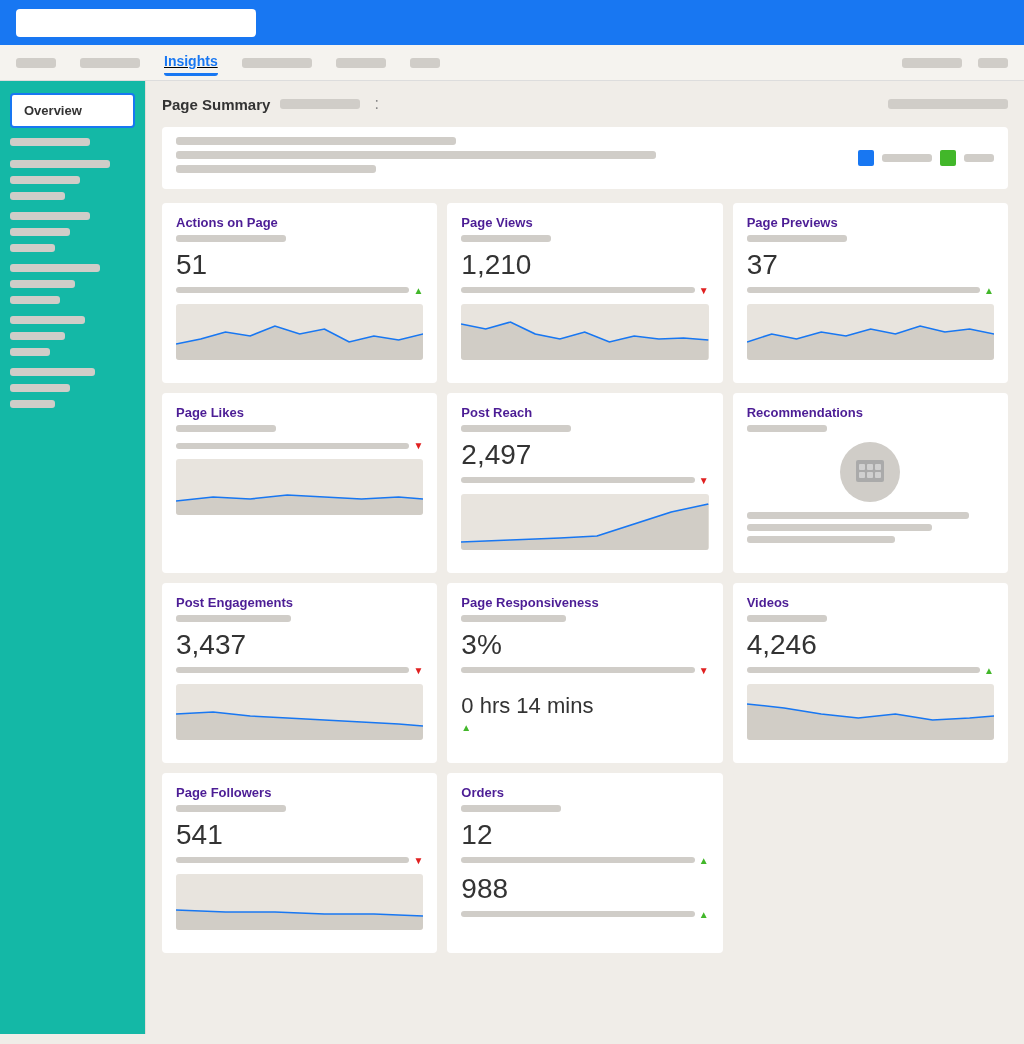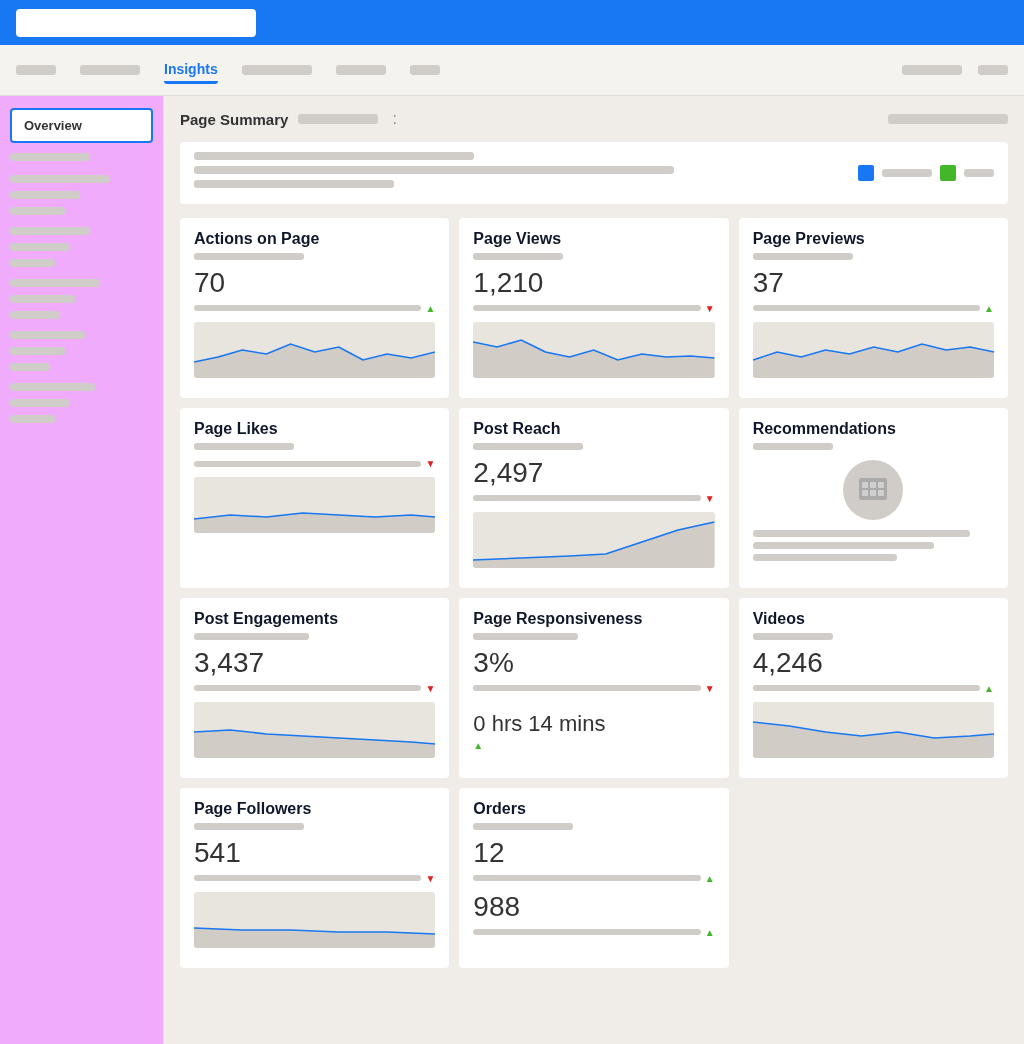--- a/index.html
+++ b/index.html
@@ -17,25 +17,26 @@
       background: white;
       border-radius: 4px;
       width: 240px;
       height: 28px;
     }
 
     
     .nav-bar {
       background: #f5f3ef;
       border-bottom: 1px solid #ddd;
-      height: 51px;
+      height: 36px;
       display: flex;
       align-items: center;
       padding: 0 16px;
       gap: 24px;
+      text-decoration: underline;
     }
     .nav-item {
       color: #888;
       font-size: 13px;
       cursor: pointer;
       padding: 4px 0;
       border-radius: 3px;
     }
     .nav-item-placeholder {
       background: #d0cdc8;
@@ -51,22 +52,22 @@
     }
 
     
     .main-layout {
       display: flex;
       min-height: calc(1044px - 91px);
     }
 
     
     .sidebar {
-      width: 164px;
-      background: #f0abfc;
+      width: 146px;
+      background: #14b8a6;
       padding: 12px 10px;
       flex-shrink: 0;
       border-right: 1px solid #e0ddd8;
     }
     .sidebar-item-overview {
       background: #fff;
       border: 2px solid #1877f2;
       border-radius: 4px;
       padding: 8px 12px;
       font-size: 13px;
@@ -156,23 +157,23 @@
       gap: 10px;
     }
 
     .stat-card {
       background: #fff;
       border-radius: 4px;
       padding: 12px 14px 8px;
       min-height: 180px;
     }
     .stat-title {
-      font-size: 16px;
+      font-size: 13px;
       font-weight: 700;
-      color: #0f172a;
+      color: #4c1d95;
       margin-bottom: 5px;
     }
     .stat-subtitle {
       background: #d0cdc8;
       height: 7px;
       border-radius: 3px;
       margin-bottom: 8px;
     }
     .stat-value {
       font-size: 28px;
@@ -285,21 +286,21 @@
         <div class="legend-dot-green"></div>
         <div class="legend-dot-ph2"></div>
       </div>
     </div>
 
     <div class="stats-grid">
 
       <div class="stat-card">
         <div class="stat-title">Actions on Page</div>
         <div class="stat-subtitle" style="width:110px"></div>
-        <div class="stat-value">70</div>
+        <div class="stat-value">51</div>
         <div class="stat-bar-row">
           <div class="stat-bar"></div>
           <span class="trend-up">▲</span>
         </div>
         <div class="sparkline">
           <svg viewBox="0 0 200 56" preserveAspectRatio="none">
             <polygon points="0,40 20,35 40,28 60,32 80,22 100,30 120,25 140,38 160,32 180,36 200,30 200,56 0,56" fill="#c8c3bc" opacity="0.7"></polygon>
             <polyline points="0,40 20,35 40,28 60,32 80,22 100,30 120,25 140,38 160,32 180,36 200,30" fill="none" stroke="#1877f2" stroke-width="1.5"></polyline>
           </svg>
         </div>

